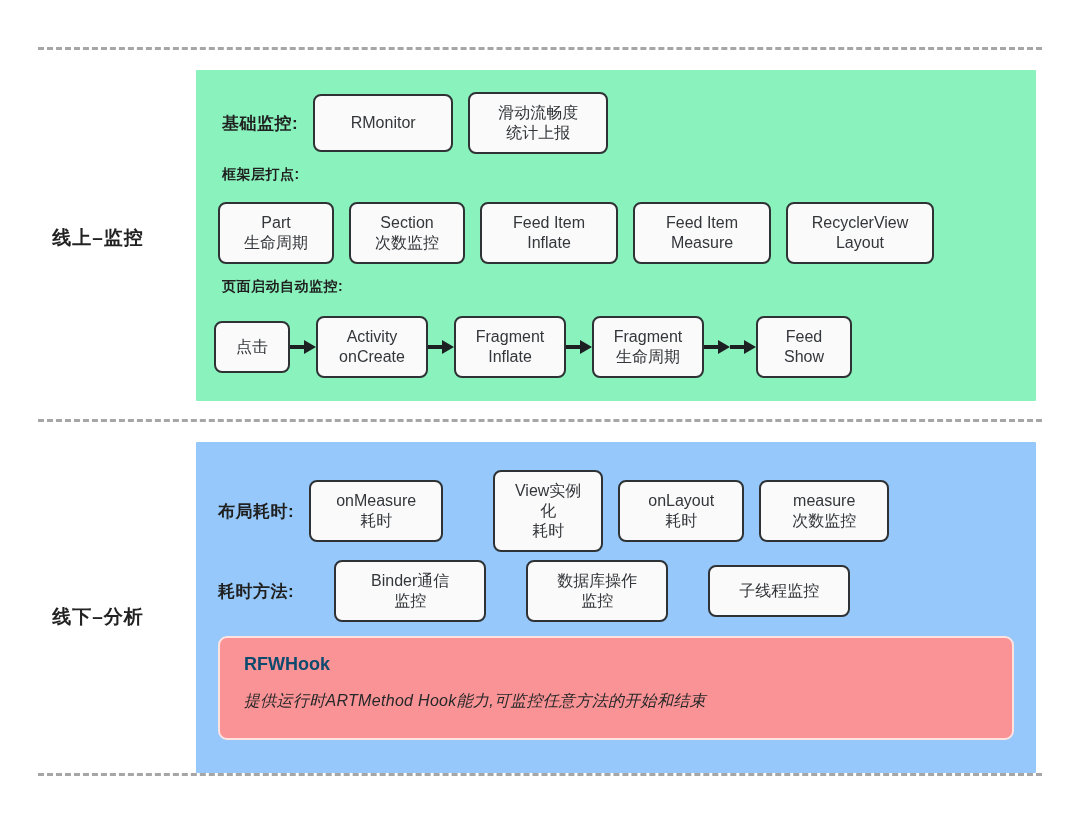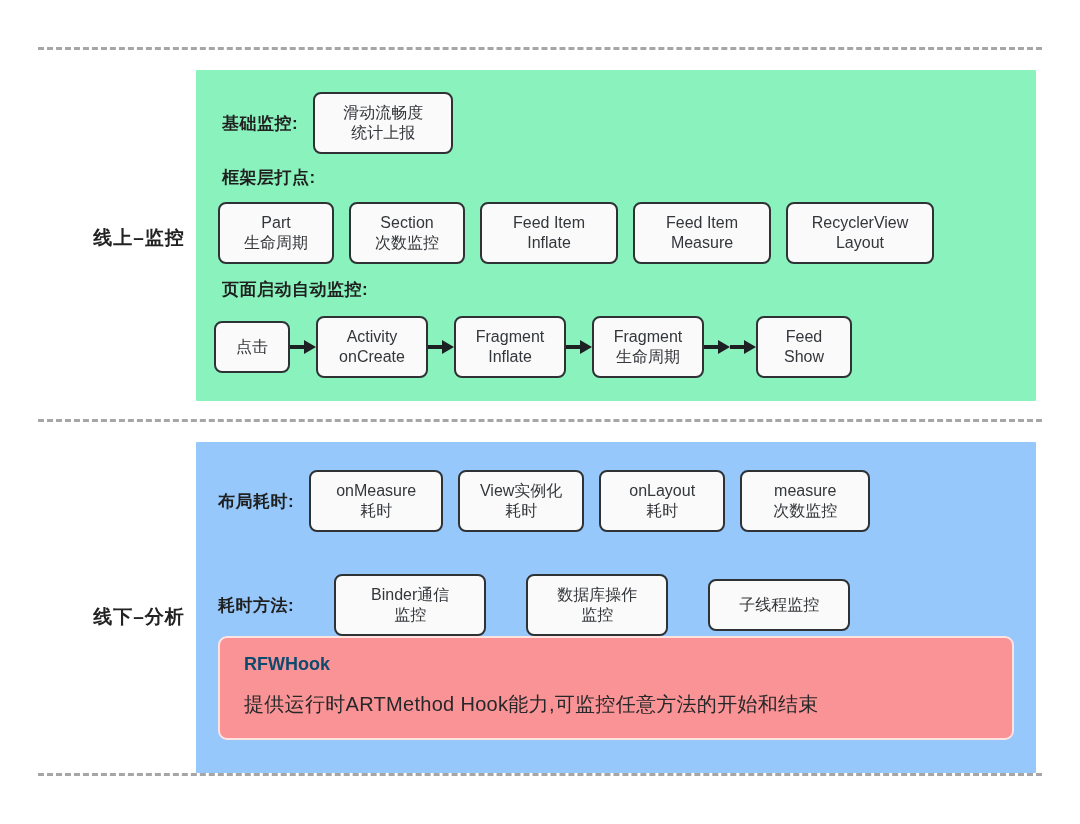--- a/index.html
+++ b/index.html
@@ -26,21 +26,20 @@
 
   
   .row-label{
     position:absolute;
     left:0; width:196px;
     text-align:center;
     font-size:19px;
     font-weight:bold;
     letter-spacing:1px;
     color:#222;
-    margin-left:41px;
   }
   #label-online  { top:225px; }
   #label-offline { top:604px; }
 
   
   .panel{
     position:absolute;
     left:196px;
     width:840px;
     border-radius:1px;
@@ -49,21 +48,21 @@
     top:70px; height:331px;
     background:#8af3bd;
   }
   #panel-offline{
     top:442px; height:331px;
     background:#96c8fb;
   }
 
   
   .section-title{
-    font-size:17px;
+    font-size:14px;
     font-weight:bold;
     color:#1f1f1f;
     letter-spacing:0.5px;
   }
 
   .chip-row{
     display:flex;
     align-items:center;
     gap:15px;
   }
@@ -140,59 +139,61 @@
   }
   #online-auto-row .chip{ margin:0; }
 
   
   #offline-layout-row{
     position:absolute;
     left:22px; top:28px;
   }
   #offline-method-row{
     position:absolute;
-    left:22px; top:132px;gap:40px;
+    left:22px; top:118px;gap:40px;
   }
 
   #hook-box{
     position:absolute;
     left:22px; top:194px;
     width:796px; height:104px;
     background:#fa9396;
     border:2.5px solid #ffe3e0;
     border-radius:9px;
     padding:16px 24px;
   }
   #hook-title{
     font-size:18px;
     font-weight:bold;
     color:#0c4a6e;
     margin-bottom:16px;
   }
   #hook-desc{
-    font-size:20px;
+    font-size:16px;
     color:#262829;
     letter-spacing:0.3px;
+    font-style:italic;
   }
 </style>
 </head>
 <body>
 
 <div class="divider" id="div-top"></div>
 <div class="divider" id="div-mid"></div>
 <div class="divider" id="div-bottom"></div>
 
 <div class="row-label" id="label-online">线上–监控</div>
 
 <div class="row-label" id="label-offline">线下–分析</div>
 
 <div class="panel" id="panel-online">
 
   <div class="chip-row" id="online-basic">
     <span class="inline-label">基础监控:</span>
+    <div class="chip two-line" style="width:140px;">RMonitor</div>
     <div class="chip two-line" style="width:140px;">滑动流畅度
 统计上报</div>
   </div>
 
   <div class="section-title" id="online-frame-title">框架层打点:</div>
 
   <div class="chip-row" id="online-frame-row">
     <div class="chip two-line" style="width:116px;">Part
 生命周期</div>
     <div class="chip two-line" style="width:116px;">Section
@@ -225,21 +226,21 @@
   </div>
 
 </div>
 
 <div class="panel" id="panel-offline">
 
   <div class="chip-row" id="offline-layout-row">
     <span class="inline-label">布局耗时:</span>
     <div class="chip two-line" style="width:134px;">onMeasure
 耗时</div>
-    <div class="chip two-line" style="width:126px;">View实例化
+    <div class="chip two-line" style="width:110px;margin-left:35px;">View实例化
 耗时</div>
     <div class="chip two-line" style="width:126px;">onLayout
 耗时</div>
     <div class="chip two-line" style="width:130px;">measure
 次数监控</div>
   </div>
 
   <div class="chip-row" id="offline-method-row">
     <span class="inline-label">耗时方法:</span>
     <div class="chip two-line" style="width:152px;">Binder通信

